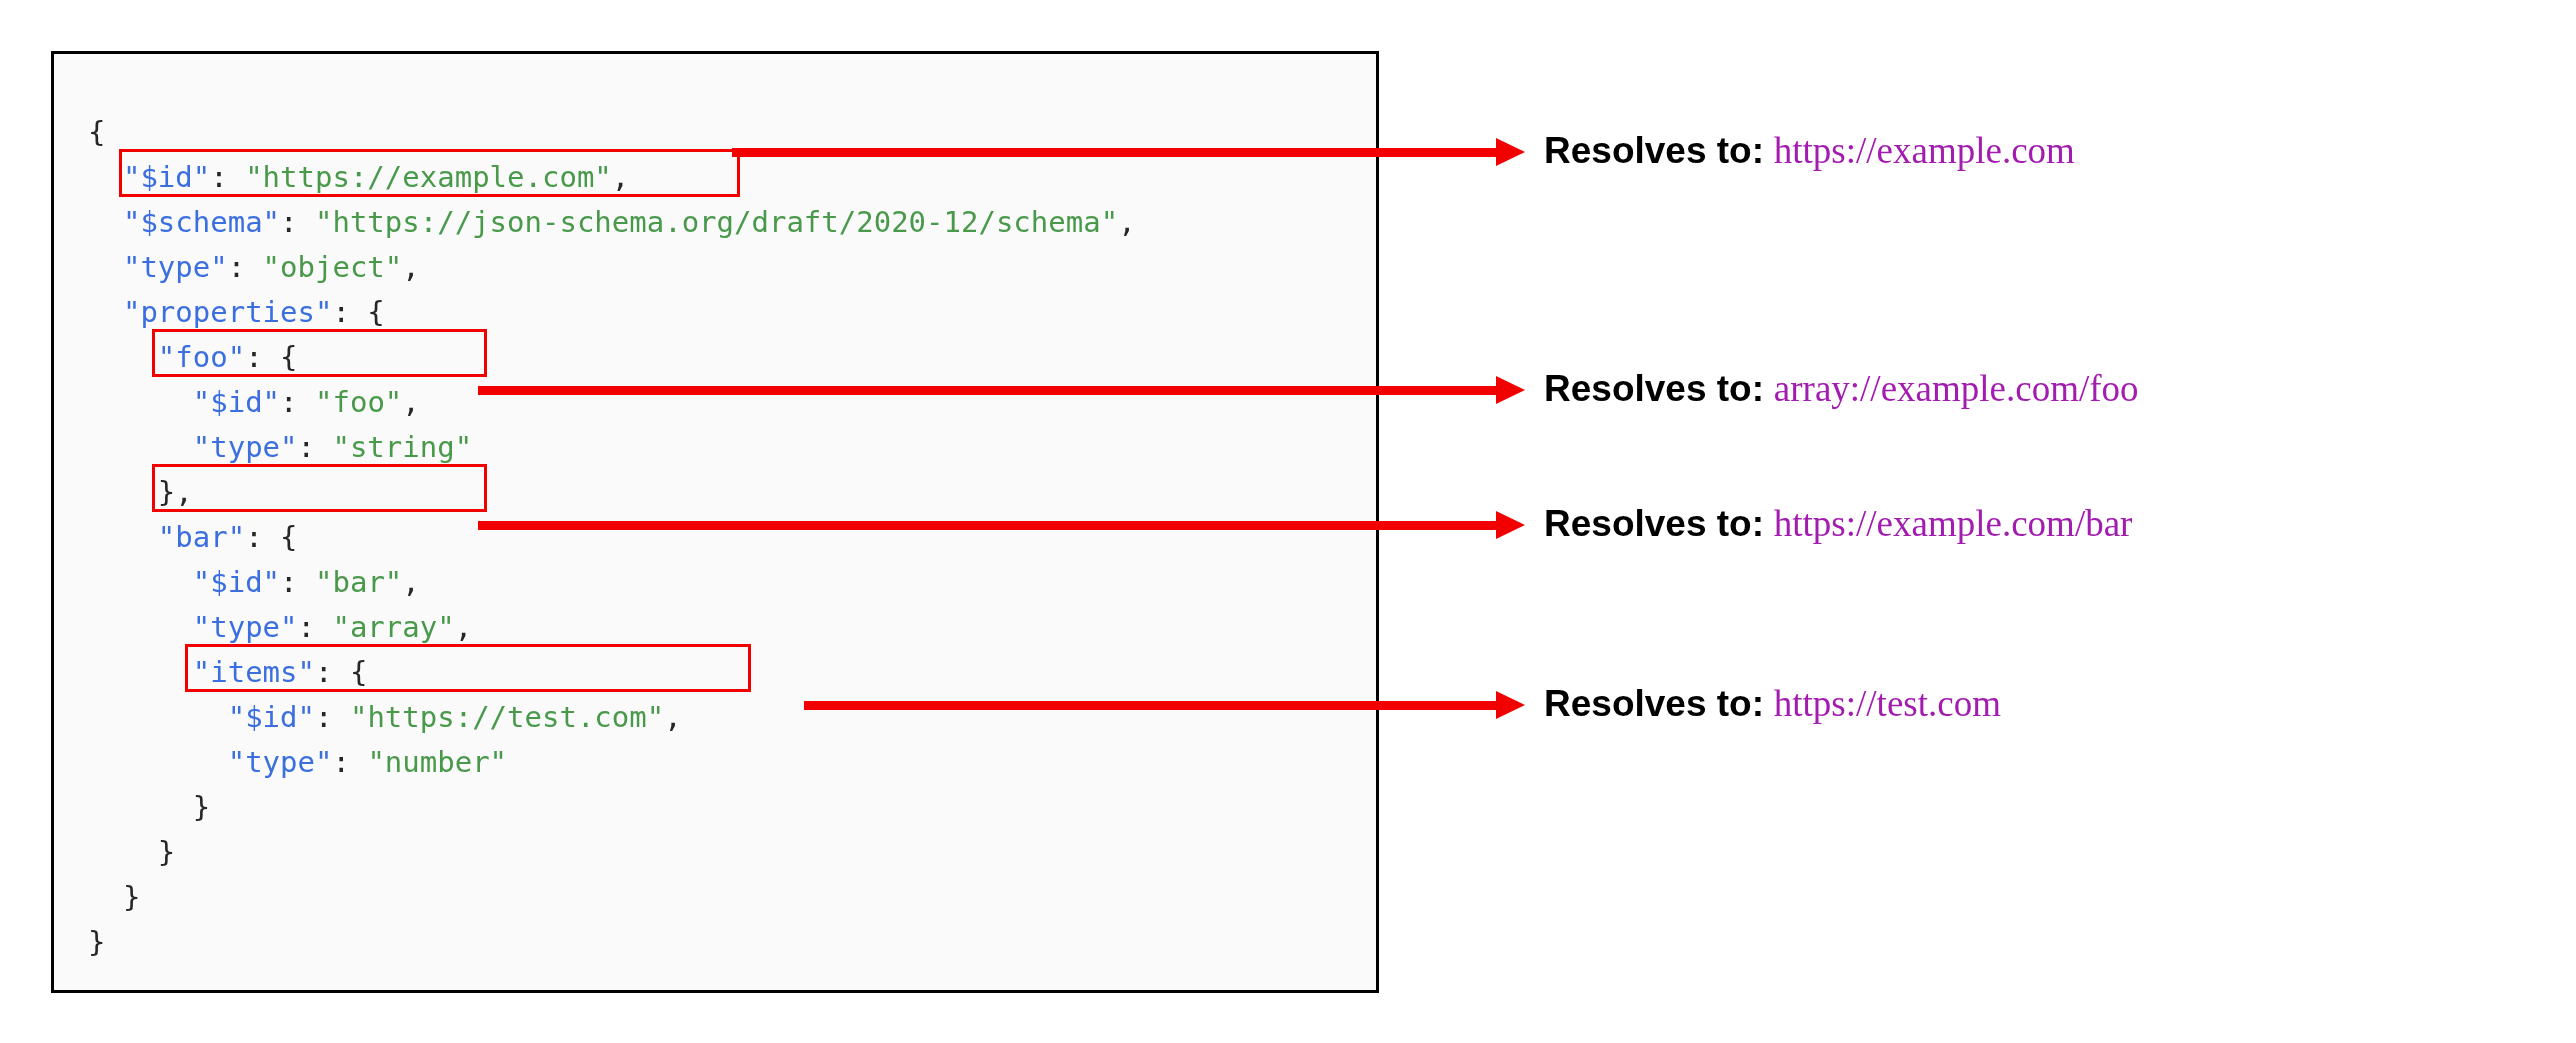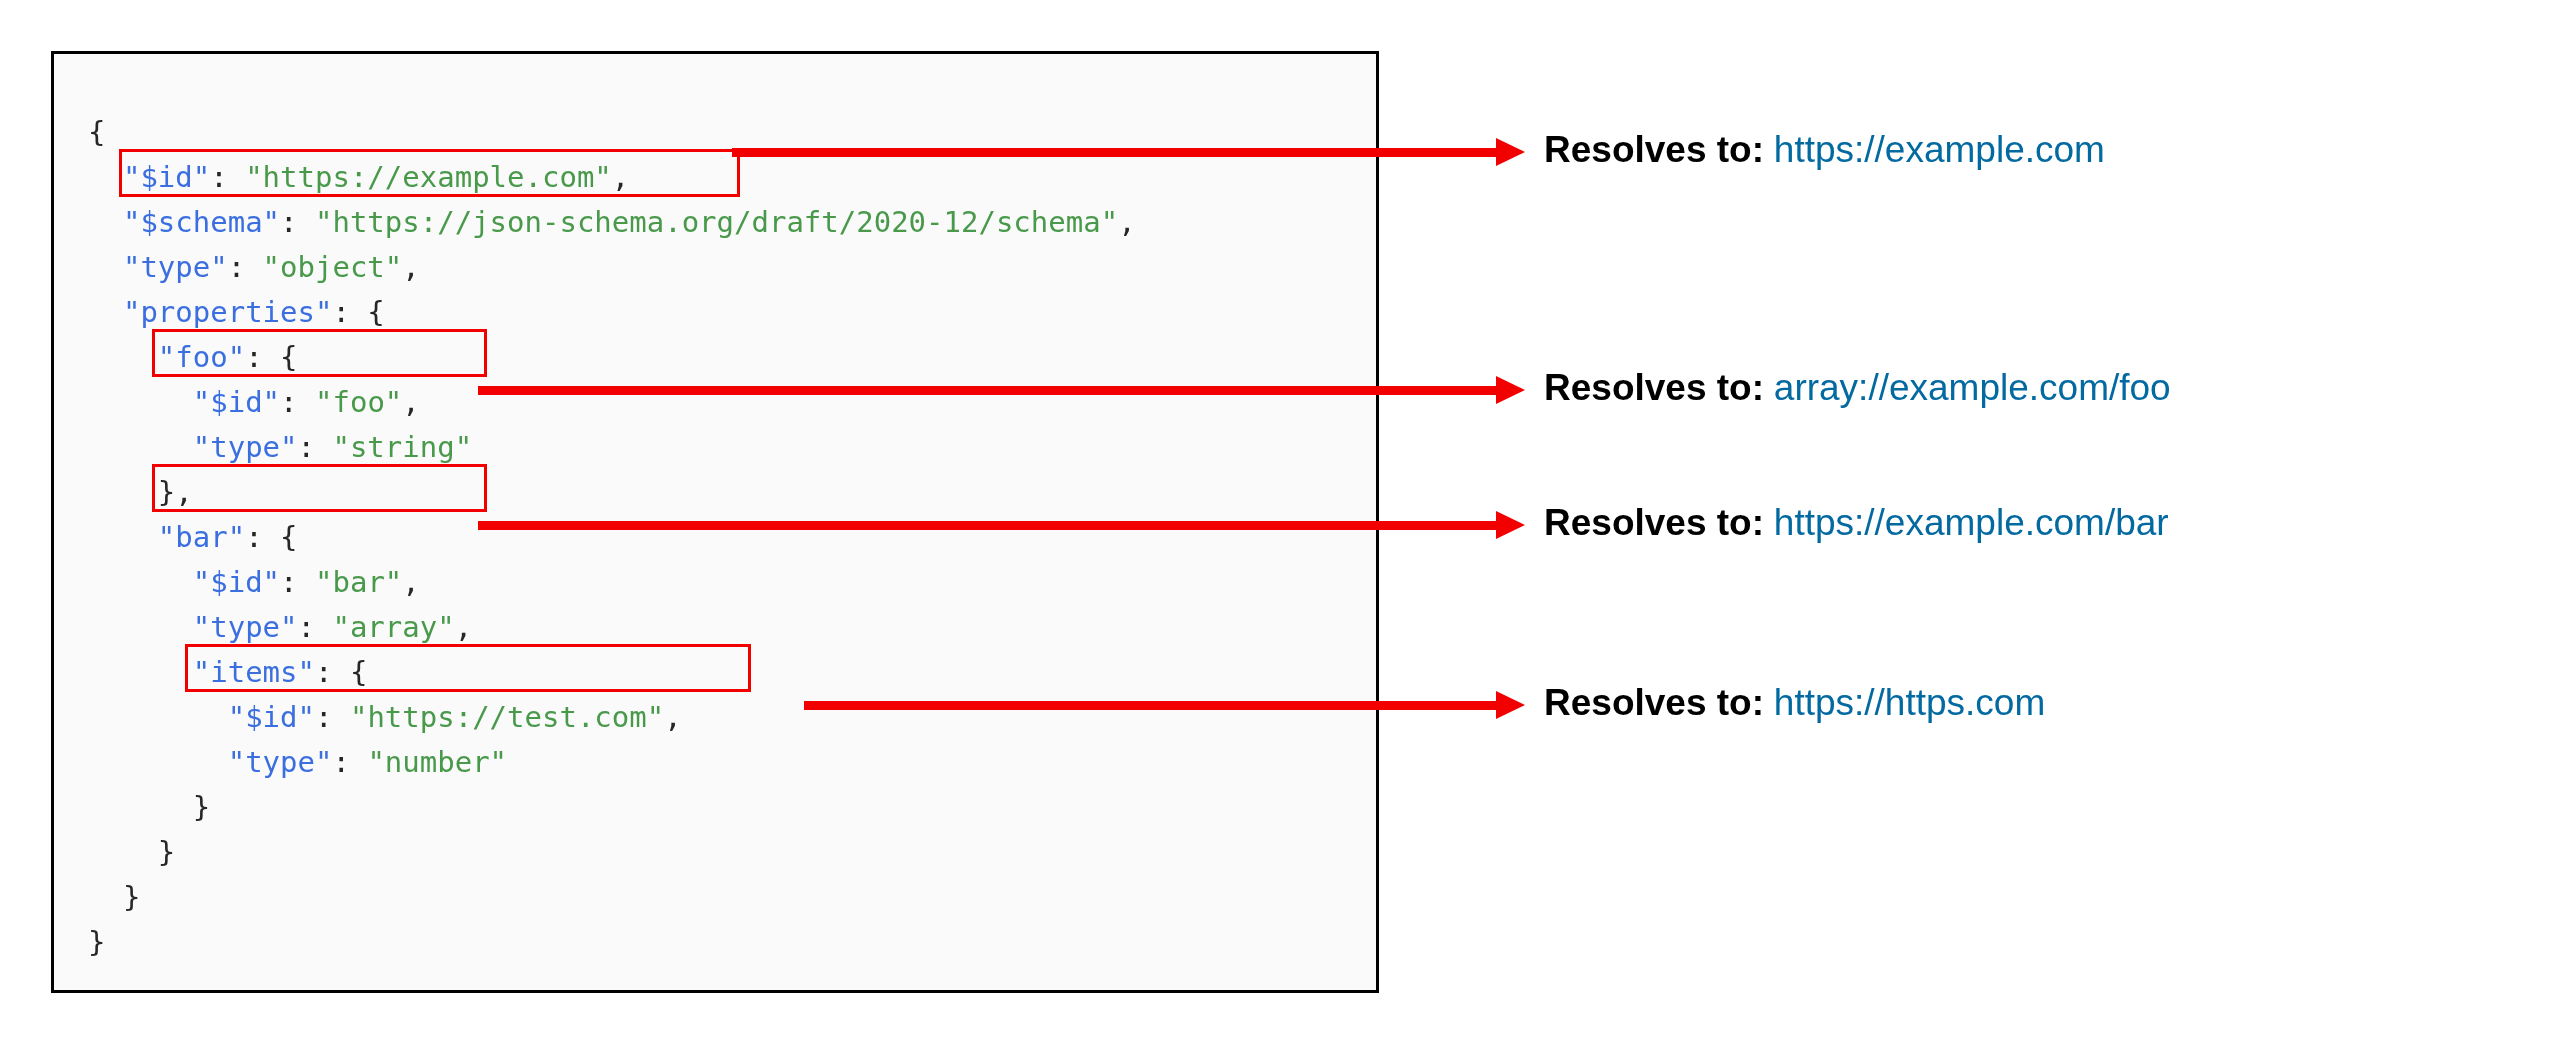--- a/index.html
+++ b/index.html
@@ -74,23 +74,23 @@
     align-items: flex-end;
   }
   .note .lead {
     font-family: "Liberation Sans", sans-serif;
     font-weight: bold;
     font-size: 37px;
     color: #000000;
     margin-right: 9.8px;
   }
   .note .url {
-    font-family: Liberation Sans, sans-serif;
+    font-family: Liberation Serif, serif;
     font-size: 37px;
-    color: #0369a1;
+    color: #a21caf;
   }
   #note-root  { top: 129px; }
   #note-foo   { top: 367px; }
   #note-bar   { top: 502px; }
   #note-items { top: 682px; }
 </style>
 </head>
 <body>
 
 <div id="code-block">
@@ -126,15 +126,15 @@
 <div class="note" id="note-foo">
   <span class="lead">Resolves to:</span>
   <span class="url">array://example.com/foo</span>
 </div>
 <div class="note" id="note-bar">
   <span class="lead">Resolves to:</span>
   <span class="url">https://example.com/bar</span>
 </div>
 <div class="note" id="note-items">
   <span class="lead">Resolves to:</span>
-  <span class="url">https://https.com</span>
+  <span class="url">https://test.com</span>
 </div>
 
 
 </body></html>

